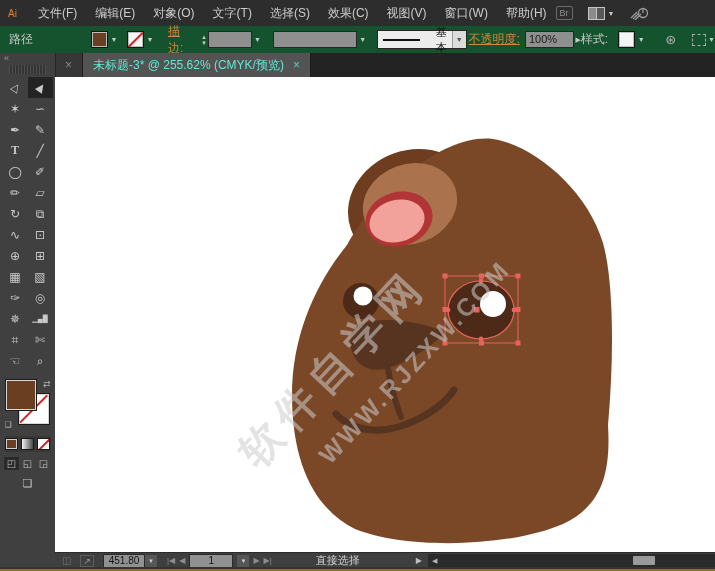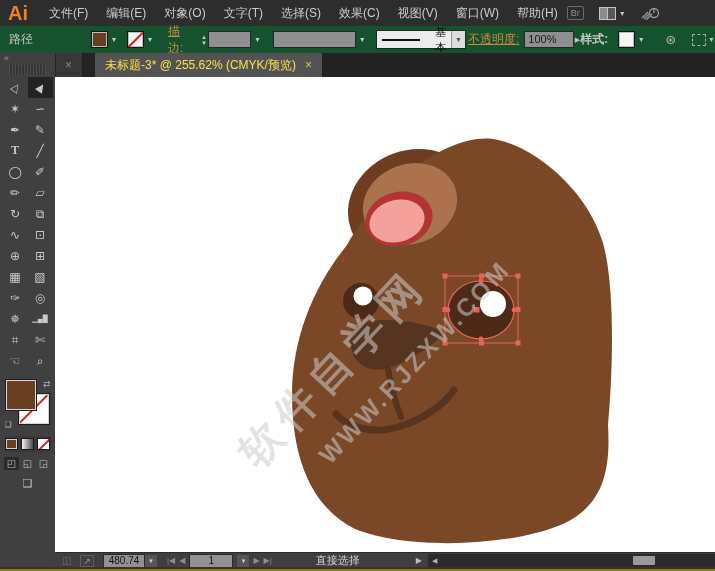--- a/index.html
+++ b/index.html
@@ -2,21 +2,21 @@
 <html><head>
 <meta charset="utf-8">
 <style>
   html,body{margin:0;padding:0;background:#222;}
   #app{position:relative;width:715px;height:571px;background:#3f3f3f;overflow:hidden;
        font-family:"Liberation Sans","DejaVu Sans",sans-serif;-webkit-user-select:none;user-select:none;}
 
   
   .menubar{position:absolute;left:0;top:0;width:715px;height:26px;background:#2d2d2d;
            border-bottom:1px solid #1c1c1c;display:flex;align-items:center;}
-  .ai-logo{color:#e8831f;font-weight:bold;font-size:20px;padding:0 12px 0 8px;}
+  .ai-logo{color:#e8831f;font-weight:normal;font-size:10px;padding:0 12px 0 8px;}
   .menu-item{color:#cccccc;font-size:12px;padding:0 9px;cursor:default;white-space:nowrap;}
   .mb-right{margin-left:auto;margin-right:143px;display:flex;align-items:center;gap:15px;}
   .br-box{color:#8f8f8f;border:1px solid #6a6a6a;font-size:9px;padding:1px 3px;border-radius:2px;}
   .ws-wrap{display:flex;align-items:center;gap:3px;}
   .ws-grid{width:15px;height:11px;border:1px solid #c4c4c4;display:flex;}
   .ws-grid i{flex:1;border-right:1px solid #c4c4c4;background:#8b8b8b;}
   .ws-grid i:last-child{border-right:none;background:#585858;}
   .dd-sm{font-size:7px;color:#c4c4c4;}
 
   
@@ -37,32 +37,32 @@
          font-size:11px;padding:0 3px;}
   .weightfield{width:36px;margin-left:1px;}
   .brushdd{width:76px;margin-left:10px;}
   .strokestyle{margin-left:8px;display:flex;align-items:center;height:17px;background:#ececec;border:1px solid #262626;}
   .ss-line{width:38px;border-top:2px solid #111;margin:0 5px;}
   .ss-label{color:#111;font-size:11px;padding-right:5px;text-align:right;}
   .ss-dd{width:13px;text-align:center;font-size:7px;color:#555;border-left:1px solid #9a9a9a;align-self:stretch;line-height:17px;background:#dcdcdc;cursor:pointer;}
   .op-label{margin-left:2px;}
   .opfield{width:42px;margin-left:5px;}
   .rbtn{font-size:7px;color:#c9c9c9;margin-left:1px;cursor:pointer;}
-  .style-label{margin-left:0;font-weight:bold;}
+  .style-label{margin-left:0;}
   .stylesw{background:#f5f5f5;margin-left:5px;}
   .doc-icon{margin-left:18px;font-size:13px;color:#b5b5b5;cursor:pointer;}
   .selgrid{margin-left:16px;display:flex;align-items:center;gap:2px;cursor:pointer;}
   .selgrid .box{width:12px;height:10px;border:1px dashed #aaaaaa;}
 
   
   .tabbar{position:absolute;left:55px;top:53px;width:660px;height:24px;background:#232323;
           display:flex;border-bottom:1px solid #191919;}
   .tab{display:flex;align-items:center;gap:9px;padding:0 10px;font-size:12px;background:#373737;
        color:#9c9c9c;border-right:1px solid #1d1d1d;cursor:pointer;white-space:nowrap;}
-  .tab.active{background:#535353;color:#fde047;margin-left:12px;}
+  .tab.active{background:#535353;color:#5eead4;}
   .tab-close{font-size:12px;opacity:.8;cursor:pointer;}
 
   
   .toolbar{position:absolute;left:0;top:53px;width:55px;height:518px;background:#404040;border-right:1px solid #242424;}
   .tb-head{height:11px;color:#9a9a9a;font-size:9px;line-height:11px;padding-left:4px;cursor:pointer;}
   .tb-grip{height:9px;margin:1px 9px 3px;background:repeating-linear-gradient(90deg,#4f4f4f 0 1px,#343434 1px 3px);}
   .tools{display:grid;grid-template-columns:25px 25px;justify-content:center;}
   .tool{height:21px;display:flex;align-items:center;justify-content:center;color:#c9c9c9;font-size:12px;cursor:pointer;}
   .tool.active{background:#232323;}
   .tool .g{display:inline-block;}
@@ -361,21 +361,21 @@
       <g data-name="watermark" transform="translate(330 265) rotate(-47)" fill="#cccccc" fill-opacity="0.55" font-weight="bold">
         <text data-name="watermark-text-cn" x="-180" y="-6" font-size="42" letter-spacing="8">软件自学网</text>
         <text data-name="watermark-text-url" x="-128" y="44" font-size="25" letter-spacing="3">WWW.RJZXW.COM</text>
       </g>
     </svg>
   </div>
 
   <div class="statusbar" data-name="status-bar">
     <span class="sb-ic1" data-name="preview-mode-icon">◫</span>
     <span class="sb-ic2" data-name="export-icon">↗</span>
-    <span class="zoomfield" data-name="zoom-level-input">480.74</span>
+    <span class="zoomfield" data-name="zoom-level-input">451.80</span>
     <span class="sb-dd" data-name="zoom-dropdown-icon">▼</span>
     <span class="nav" data-name="artboard-navigation">
       <span data-name="first-artboard-button">|◀</span>
       <span data-name="previous-artboard-button">◀</span>
       <span class="abfield" data-name="artboard-number-input">1</span>
       <span class="sb-dd" data-name="artboard-dropdown-icon">▼</span>
       <span data-name="next-artboard-button">▶</span>
       <span data-name="last-artboard-button">▶|</span>
     </span>
     <span class="toollabel" data-name="active-tool-status">直接选择</span>

